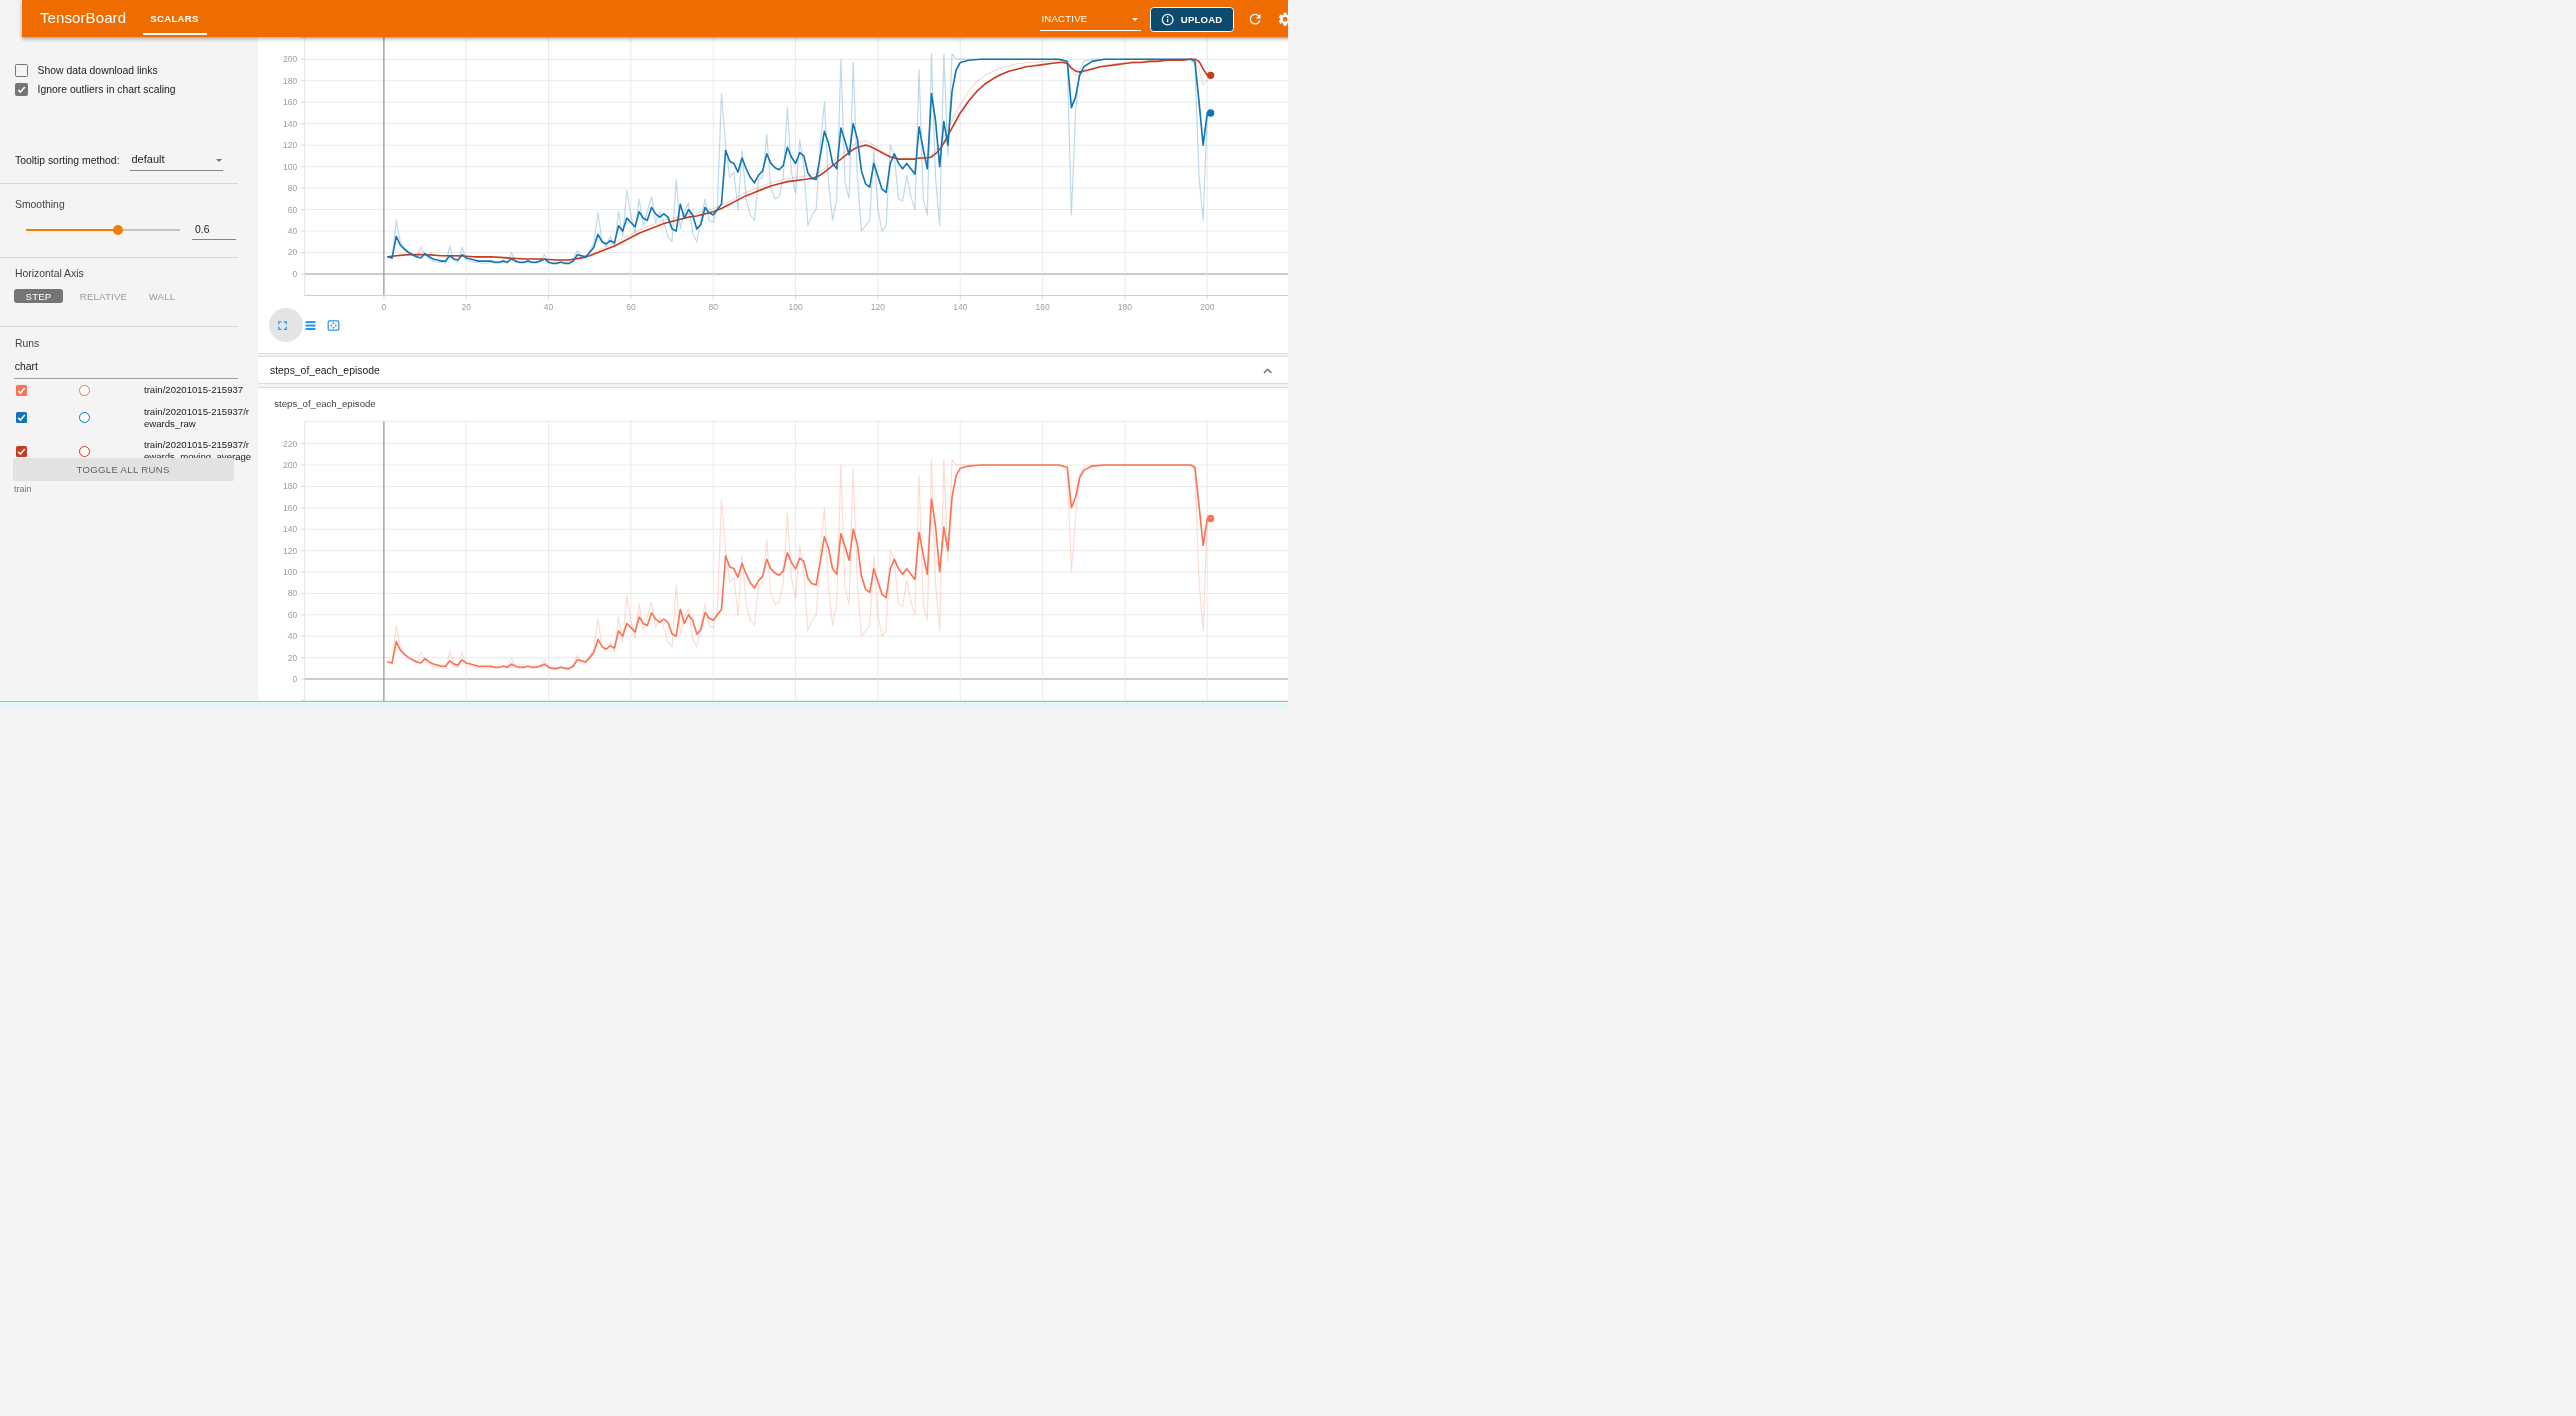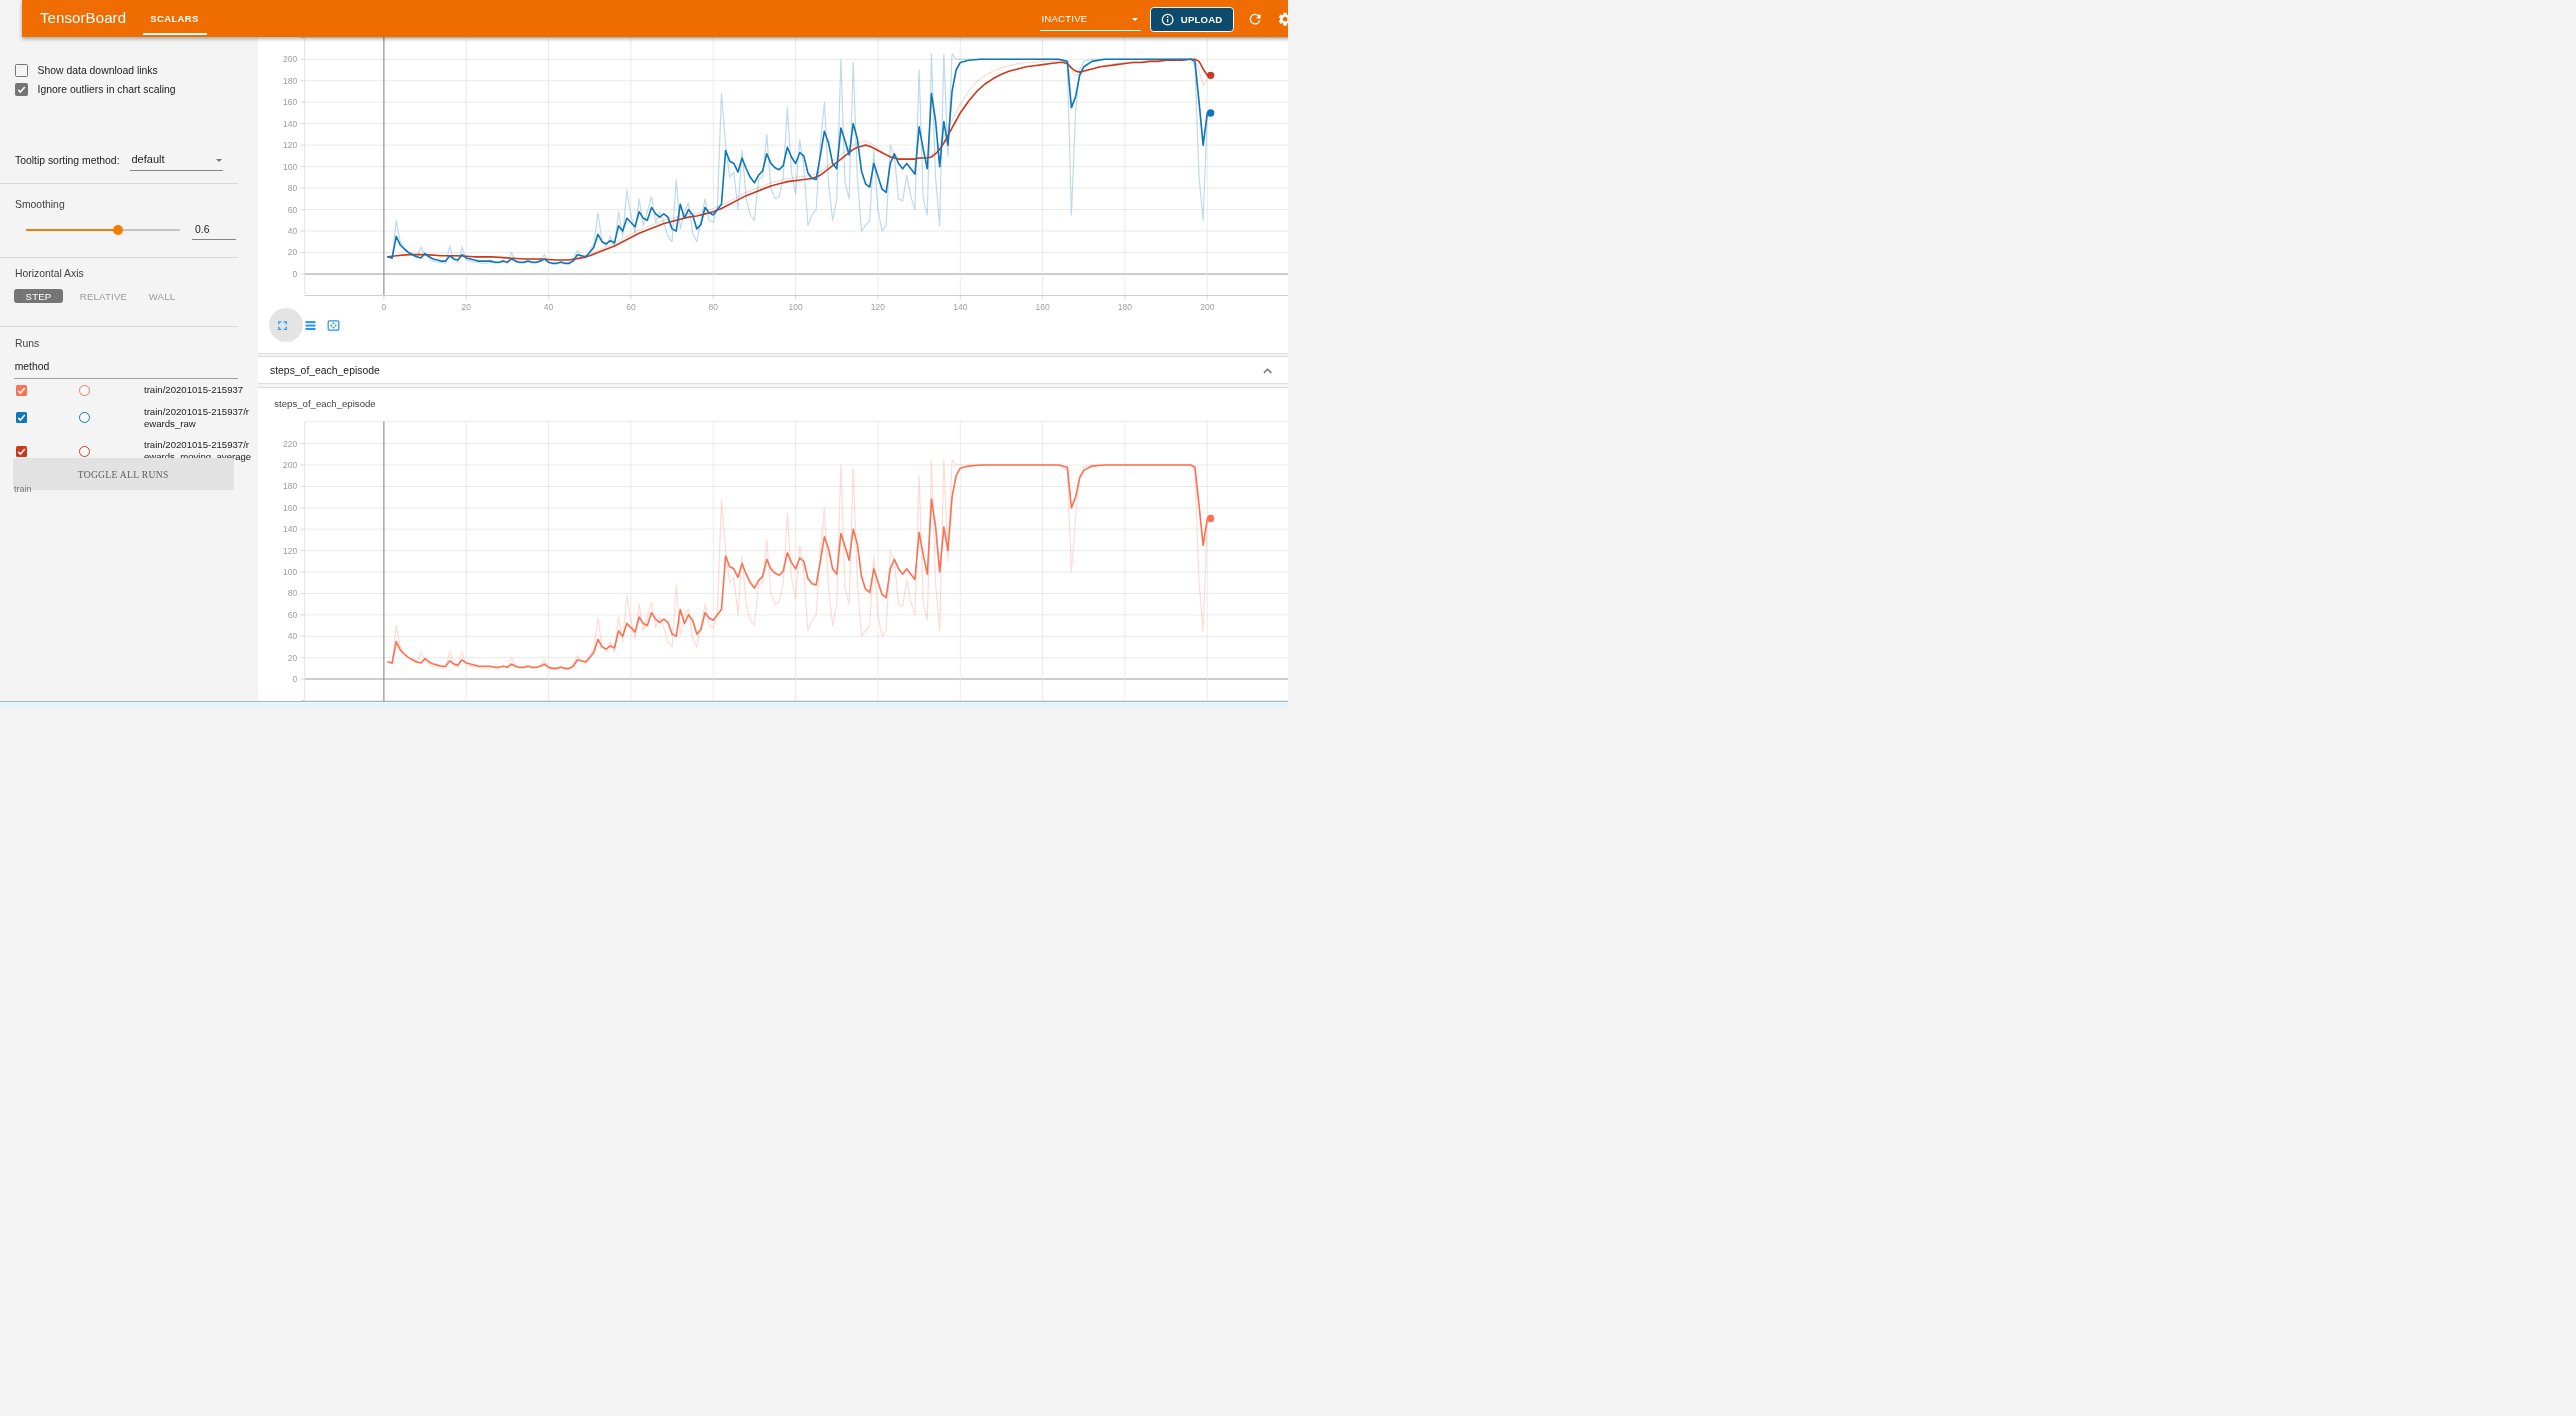--- a/index.html
+++ b/index.html
@@ -56,23 +56,23 @@
   #runs-label{position:absolute;left:15px;top:301px;}
   #runs-filter{position:absolute;left:14px;top:320px;width:224px;height:21px;border-bottom:0.7px solid #9e9e9e;}
   #runs-filter .filter-text{position:absolute;left:0.7px;top:4.4px;font-size:10.4px;color:#212121;}
   #run-list{position:absolute;left:16.3px;top:347px;width:237px;}
   .run-row{display:flex;align-items:center;margin-bottom:9.6px;cursor:pointer;gap:44px;}
   .run-cb{width:11px;height:11px;border-radius:1.5px;flex:none;position:relative;}
   .run-cb svg{position:absolute;left:0;top:0;}
   .run-radio{width:9px;height:9px;border-radius:50%;background:#fff;border-width:1.5px;border-style:solid;
           margin-left:8.1px;flex:none;}
   .run-label{margin-left:9.6px;font-size:9.6px;color:#212121;line-height:12px;width:187px;word-break:break-all;}
-  #toggle-all-runs{position:absolute;left:12.6px;top:421px;width:221px;height:32px;background:#e2e2e2;
+  #toggle-all-runs{position:absolute;left:12.6px;top:421px;width:221px;height:23px;background:#e2e2e2;
           border-radius:1.5px;display:flex;align-items:center;justify-content:center;font-size:9.6px;
-          color:#616161;letter-spacing:0.3px;cursor:pointer;font-family:Liberation Serif, serif;}
+          color:#616161;letter-spacing:0.3px;cursor:pointer;}
   #logs-text{position:absolute;left:14px;top:447px;font-size:9px;color:#757575;}
 
   
   .card{position:absolute;left:258px;width:1030px;background:#fff;border-top:0.7px solid #dcdcdc;
         border-bottom:0.7px solid #dcdcdc;box-sizing:border-box;}
   #card-chart1{top:37px;height:317px;border-top:none;}
   #card-section{top:356px;height:28px;}
   #section-title{position:absolute;left:12px;top:8.1px;font-size:10.4px;color:#212121;}
   #collapse-icon{position:absolute;right:13.3px;top:7.4px;width:13.3px;height:13.3px;cursor:pointer;}
   #card-chart2{top:387px;height:314px;border-bottom:none;}
@@ -158,21 +158,21 @@
     <div id="haxis-label" class="side-label">Horizontal Axis</div>
     <div class="axis-btn-group">
       <div class="axis-btn" id="axis-btn-step">STEP</div>
       <div class="axis-btn" id="axis-btn-relative">RELATIVE</div>
       <div class="axis-btn" id="axis-btn-wall">WALL</div>
     </div>
     <div class="divider" style="top:289px;"></div>
 
     <div id="runs-label" class="side-label">Runs</div>
     <div id="runs-filter">
-      <div class="filter-text">method</div>
+      <div class="filter-text">chart</div>
     </div>
     <div id="run-list">
         <div class="run-row">
           <div class="run-cb" style="background: rgb(251, 114, 84);">
             <svg width="11" height="11" viewBox="0 0 15 15">
               <path d="M3 8l3 3 6-7" stroke="#fff" stroke-width="2" fill="none"></path>
             </svg>
           </div>
           <div class="run-radio" style="border-color: rgb(251, 114, 84);"></div>
           <div class="run-label">train/20201015-215937</div>

